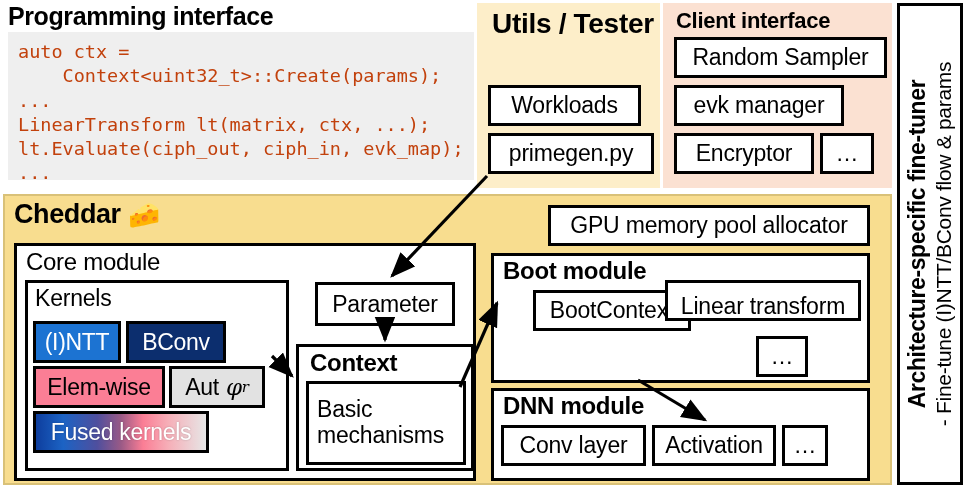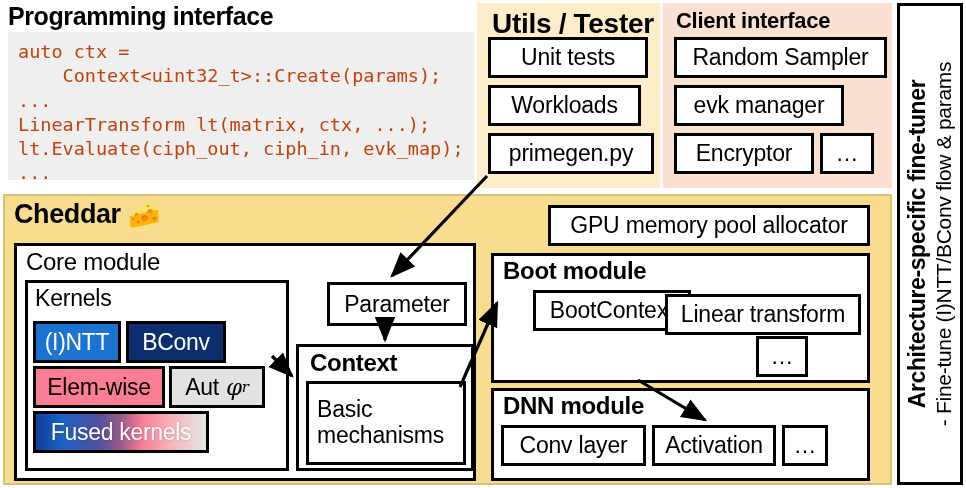--- a/index.html
+++ b/index.html
@@ -94,31 +94,31 @@
   #k-intt{left:33px;top:321px;width:88px;height:42px;background:#1c73d2;color:#fff;}
   #k-bconv{left:126px;top:321px;width:100px;height:42px;background:#0c2e6e;color:#fff;}
   #k-elem{left:33px;top:366px;width:132px;height:42px;background:#fb7e95;color:#000;}
   #k-aut{left:169px;top:366px;width:96px;height:42px;background:#e2e2e2;color:#000;}
   #k-fused{
     left:33px;top:411px;width:176px;height:42px;color:#fff;
     background:linear-gradient(90deg,#0e3e9e 0%,#1c63c4 16%,#4f4f9e 36%,#9a5a86 50%,#fb7e95 63%,#f6afb8 78%,#e6e6e6 100%);
   }
   #k-fused span{text-shadow:0 0 2px rgba(0,0,0,.25);}
 
-  #parameter-box{left:315px;top:282px;width:140px;height:44px;margin-left:12px;}
+  #parameter-box{left:315px;top:282px;width:140px;height:44px;}
   #context-box{left:296px;top:344px;width:178px;height:127px;}
   #context-title{left:310px;top:349px;font-size:24px;font-weight:bold;letter-spacing:-0.3px;}
   #basic-mech{left:306px;top:381px;width:160px;height:84px;font-size:23px;flex-direction:column;align-items:flex-start;justify-content:center;padding-left:8px;text-align:left;line-height:1.12;}
 
   
   #gpu-alloc{left:548px;top:205px;width:322px;height:41px;}
   #boot-module{left:491px;top:253px;width:379px;height:130px;}
   #boot-title{left:503px;top:257px;font-size:24px;font-weight:bold;letter-spacing:-0.3px;}
   #b-bootctx{left:501px;top:290px;width:158px;height:41px;margin-left:32px;}
-  #b-lintrans{left:665px;top:294px;width:196px;height:41px;}
+  #b-lintrans{left:665px;top:280px;width:196px;height:41px;align-items:flex-end;}
   #b-polyeval{left:501px;top:336px;width:248px;height:41px;}
   #b-dots{left:756px;top:336px;width:52px;height:41px;}
 
   #dnn-module{left:491px;top:388px;width:379px;height:93px;}
   #dnn-title{left:503px;top:392px;font-size:24px;font-weight:bold;letter-spacing:-0.3px;}
   #d-conv{left:501px;top:425px;width:145px;height:41px;}
   #d-act{left:652px;top:425px;width:124px;height:41px;}
   #d-dots{left:782px;top:425px;width:46px;height:41px;}
 
   #arrows{left:0;top:0;width:966px;height:488px;pointer-events:none;}
@@ -131,23 +131,20 @@
   <div class="abs hd-bold" id="pi-title">Programming interface</div>
   <div class="abs" id="pi-code">auto ctx =
     Context&lt;uint32_t&gt;::Create(params);
 ...
 LinearTransform lt(matrix, ctx, ...);
 lt.Evaluate(ciph_out, ciph_in, evk_map);
 ...</div>
 
   <div class="abs" id="utils-panel"></div>
   <div class="abs" id="utils-title">Utils / Tester</div>
-  <div class="abs wbox" style="left:488px;top:37px;width:160px;height:41px;">
-      <span>Unit tests</span>
-    </div>
   <div class="abs wbox" style="left:488px;top:85px;width:153px;height:41px;">
       <span>Workloads</span>
     </div>
   <div class="abs wbox" style="left:488px;top:133px;width:166px;height:41px;">
       <span>primegen.py</span>
     </div>
 
   <div class="abs" id="client-panel"></div>
   <div class="abs" id="client-title">Client interface</div>
   <div class="abs wbox" style="left:674px;top:37px;width:213px;height:41px;">

